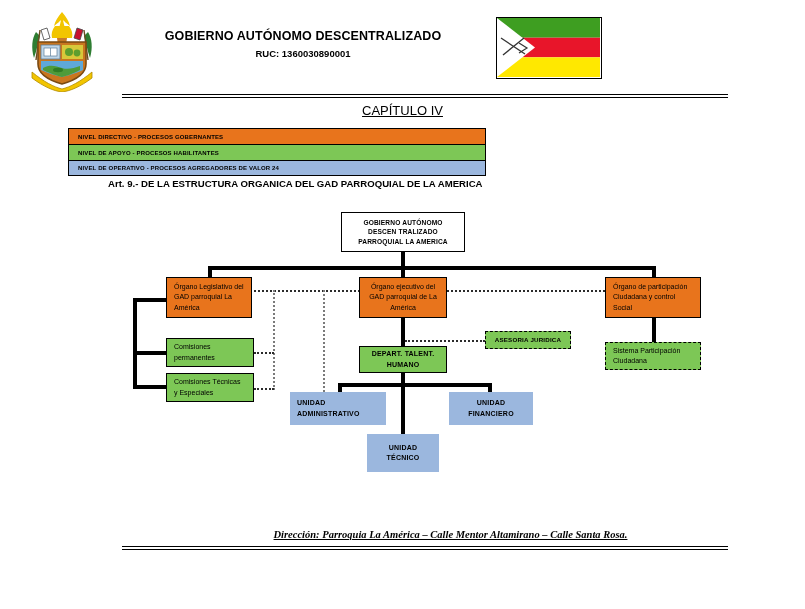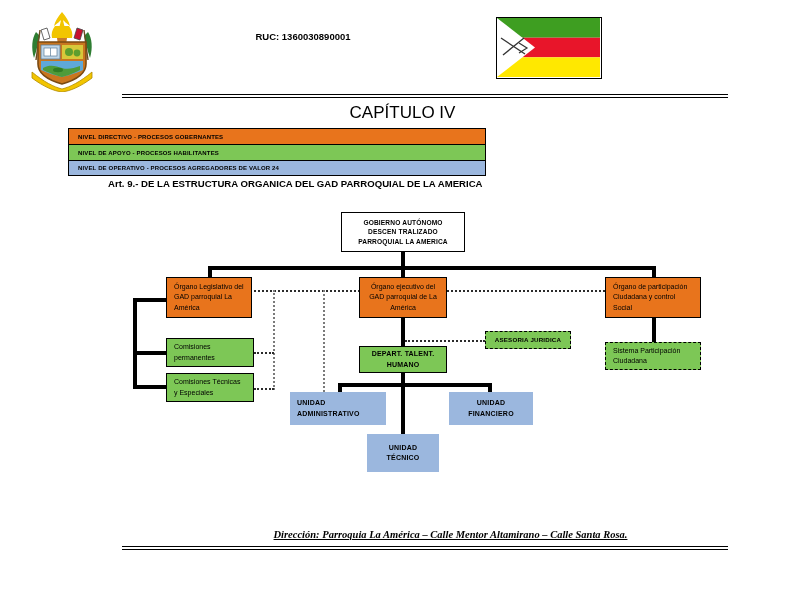--- a/index.html
+++ b/index.html
@@ -67,21 +67,22 @@
     box-sizing: border-box;
   }
   #rule-top { top: 94px; }
   #rule-footer-1 { top: 546px; }
 
   #chapter-title {
     position: absolute;
     left: 0; top: 103px;
     width: 805px;
     text-align: center;
-    font-size: 17px;
+    font-size: 13px;
+    text-decoration: underline;
   }
 
   
   #legend {
     position: absolute;
     left: 68px; top: 128px;
     width: 418px;
   }
   .legend-row {
     position: relative;
@@ -228,20 +229,21 @@
 
         <path d="M27 53 L69 53 L69 62 C60 66 52 68 48 69 C40 67 33 65 27 62 Z" fill="#5FA8D8"></path>
         <path d="M29 60 C36 56 42 58 48 60 C54 62 60 60 66 58 L66 62 C58 66 52 68 48 69 C40 67 33 64 29 62 Z" fill="#4E9B3A"></path>
         <ellipse cx="44" cy="62" rx="5" ry="2.2" fill="#2F7D25"></ellipse>
 
         <path d="M18 64 C30 74 40 79 48 81 C56 79 66 74 78 64 L78 70 C66 79 56 83 48 84 C40 83 30 79 18 70 Z" fill="#F2C500" stroke="#b08a00" stroke-width="0.8"></path>
       </svg>
     </div>
 
     <div id="header-titles">
+      <div class="hdr-line">GOBIERNO AUTÓNOMO DESCENTRALIZADO</div>
       <div class="hdr-ruc">RUC: 1360030890001</div>
     </div>
 
     <div id="flag">
       <svg viewBox="0 0 103 59" width="103" height="59" preserveAspectRatio="none">
         <rect x="0" y="0" width="103" height="19.7" fill="#3E9E21"></rect>
         <rect x="0" y="19.7" width="103" height="19.6" fill="#E8152A"></rect>
         <rect x="0" y="39.3" width="103" height="19.7" fill="#FFE800"></rect>
         <path d="M0 0 L38 29.5 L0 59 Z" fill="#ffffff"></path>
         <path d="M4 20 L28 36" stroke="#333" stroke-width="1.3"></path>

